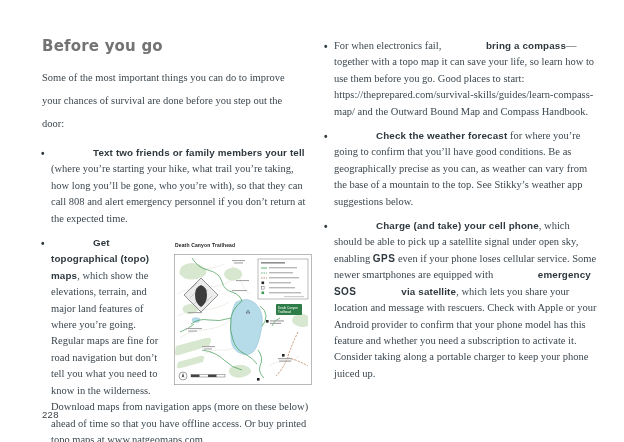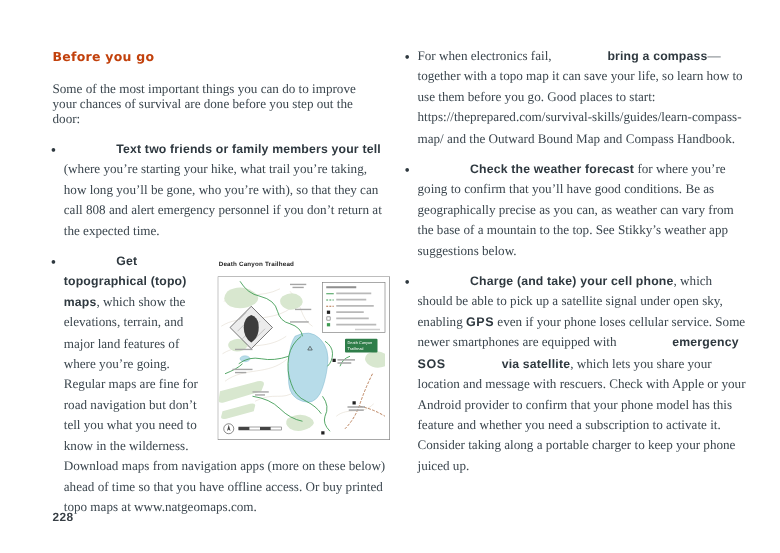--- a/index.html
+++ b/index.html
@@ -5,45 +5,45 @@
   html,body{margin:0;padding:0;}
   body{
     width:624px;height:442px;background:#ffffff;overflow:hidden;
     font-family:"Liberation Serif",serif;font-size:10.5px;color:#3c474f;
   }
   .page{position:relative;width:624px;height:442px;background:#ffffff;}
   .col{position:absolute;top:38px;}
   .col.left{left:42px;width:270px;}
   .col.right{left:325px;width:272px;}
   .heading{
-    font-family:"DejaVu Sans",sans-serif;font-weight:bold;font-size:10px;
-    color:#c2410c;letter-spacing:0.2px;margin:0 0 11px 0;line-height:17px;
+    font-family:"DejaVu Sans",sans-serif;font-weight:bold;font-size:15px;
+    color:#737373;letter-spacing:0.2px;margin:0 0 11px 0;line-height:17px;
   }
-  .intro{margin:0 16px 10px 0;line-height:12px;}
+  .intro{margin:0 16px 10px 0;line-height:23px;}
   .bullet{position:relative;padding-left:9px;margin-bottom:8px;line-height:16.4px;}
   .btext{overflow-wrap:break-word;}
   .dot{
     position:absolute;left:-1px;top:0.5px;font-family:"Liberation Sans",sans-serif;
     font-weight:bold;font-size:10px;color:#2e383f;
   }
   .run-r{}
   .run-i{}
   .run-b{font-family:"Liberation Sans",sans-serif;font-weight:bold;font-size:9.8px;
          letter-spacing:0.15px;color:#2e383f;padding-left:42px;}
   .run-bsc{font-family:"Liberation Sans",sans-serif;font-weight:bold;font-size:10px;
          letter-spacing:0.45px;color:#2e383f;}
   .map-figure{float:right;width:138px;margin:2px 0 12px 6px;}
   .map-title{
     display:block;font-family:"Liberation Sans",sans-serif;font-weight:bold;
     font-size:5px;letter-spacing:0.15px;color:#222;margin:0 0 1px 1px;
   }
   .map-svg{display:block;width:138px;height:131px;}
   .pagenum{
     position:absolute;left:42px;top:409px;font-family:"Liberation Sans",sans-serif;
-    font-weight:bold;font-size:9.5px;letter-spacing:0.3px;color:#383f45;
+    font-weight:normal;font-size:9.5px;letter-spacing:0.3px;color:#383f45;
   }
 </style>
 </head>
 <body>
 
 <div class="page">
 
   <div class="col left">
     <h1 class="heading">Before you go</h1>
     <p class="intro">Some of the most important things you can do to improve your chances of survival are done before you step out the door:</p>

